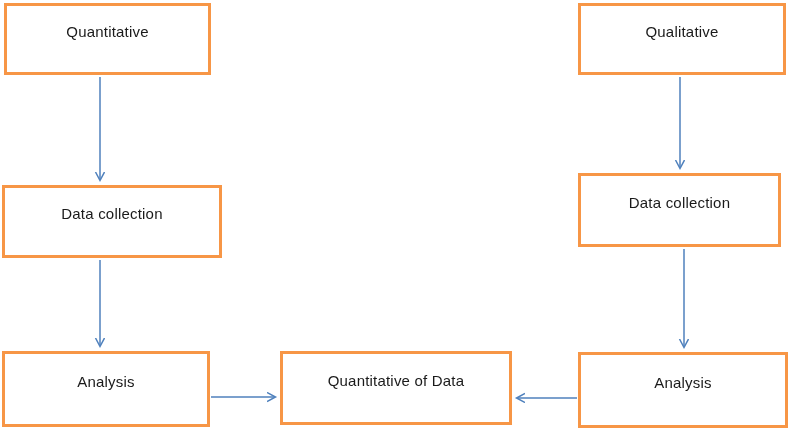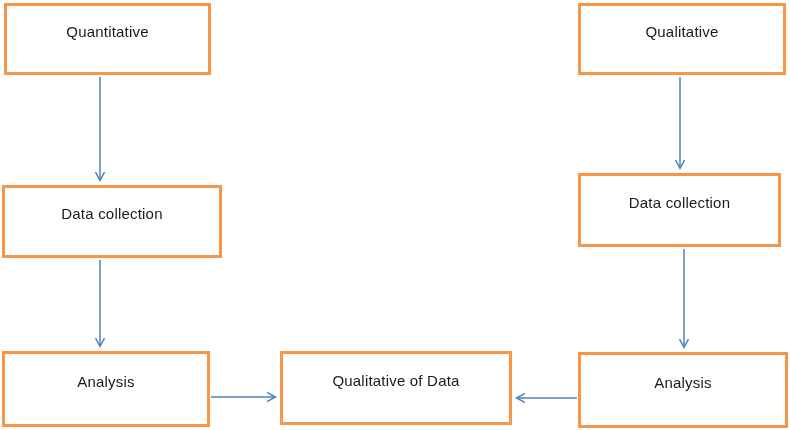--- a/index.html
+++ b/index.html
@@ -85,20 +85,20 @@
 
   <div class="node n-datacol-right">
     <span class="label">Data collection</span>
   </div>
 
   <div class="node n-analysis-left">
     <span class="label">Analysis</span>
   </div>
 
   <div class="node n-integration">
-    <span class="label">Qualitative of Data</span>
+    <span class="label">Quantitative of Data</span>
   </div>
 
   <div class="node n-analysis-right">
     <span class="label">Analysis</span>
   </div>
 
 </div>
 
 </body></html>

